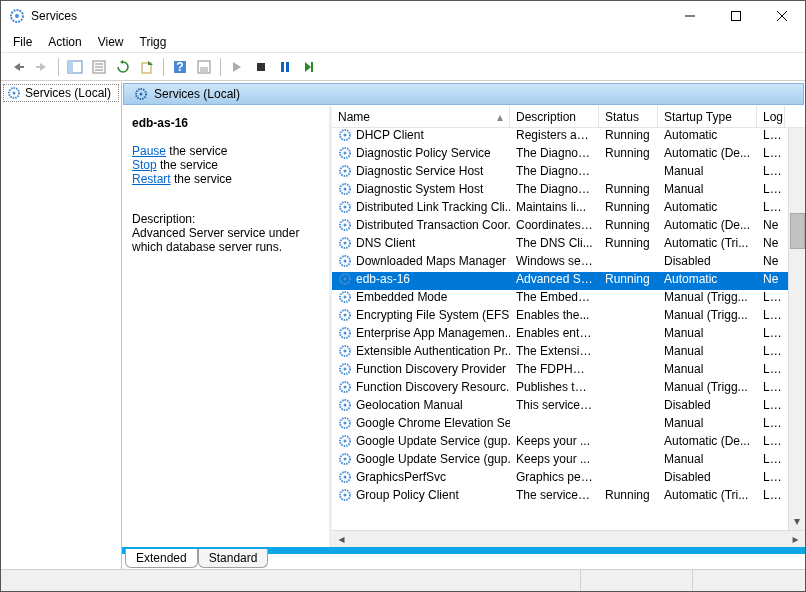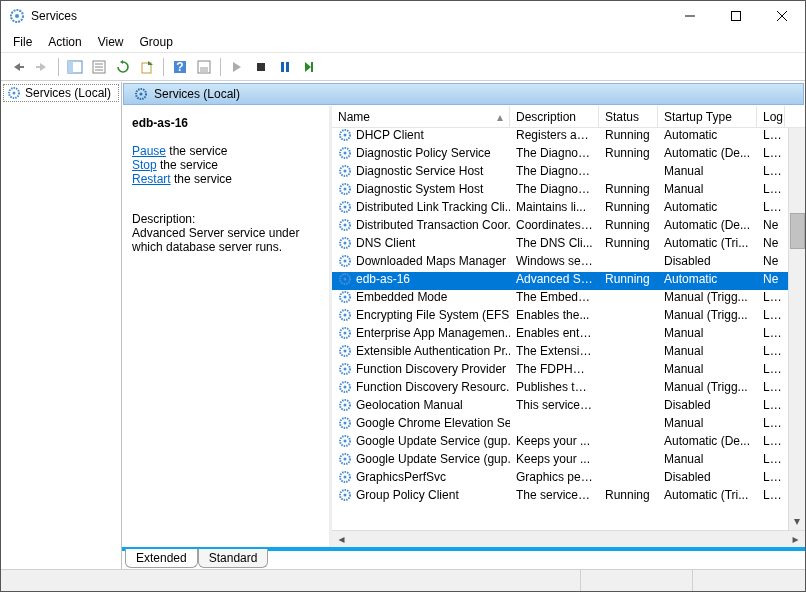--- a/index.html
+++ b/index.html
@@ -35,21 +35,21 @@
   .col-desc   { width: 89px; }
   .col-status { width: 59px; }
   .col-type   { width: 99px; }
   .col-log    { width: 28px; }
   .hscroll { height: 17px; background: #f0f0f0; border-top: 1px solid #ddd; display: flex; align-items: center; justify-content: space-between; padding: 0 2px; }
   .hscroll .arrow { width: 15px; height: 15px; display:flex;align-items:center;justify-content:center;color:#555;}
   .vscroll { width: 17px; background:#f0f0f0; border-left:1px solid #ddd; display:flex;flex-direction:column;align-items:center; }
   .vscroll .thumb{ width:15px;background:#c2c2c2;border:1px solid #a9a9a9; margin-top:85px; height:36px;}
   .list-row-wrap{ display:flex; flex:1; min-height:0;}
   .list-rows{ flex:1; overflow:hidden;}
-  .tabs { height: 22px; display: flex; align-items: flex-end; padding-left: 3px; border-top: 4px solid #0ea5e9; gap:0; }
+  .tabs { height: 22px; display: flex; align-items: flex-end; padding-left: 3px; border-top: 7px solid #0ea5e9; gap:0; }
   .tab { padding: 2px 10px; border:1px solid #a0a0a0; border-top:none; border-bottom-left-radius:6px;border-bottom-right-radius:6px; background:#fff; position:relative; top:-1px;}
   .tab.inactive{ background:#f5f5f5;}
   .statusbar { height: 22px; border-top: 1px solid #d0d0d0; background: #f0f0f0; display:flex; }
   .statusbar .seg { border-right:1px solid #d0d0d0; flex:0 0 auto;}
   svg { display:block; }
 </style>
 </head>
 <body>
 
 <div class="titlebar">
@@ -77,21 +77,21 @@
           <line x1="10" y1="0" x2="0" y2="10" stroke="#000"></line>
         </svg>
       </div>
   </div>
 </div>
 
 <div class="menubar">
   <span class="menu-item">File</span>
   <span class="menu-item">Action</span>
   <span class="menu-item">View</span>
-  <span class="menu-item">Group</span>
+  <span class="menu-item">Trigg</span>
 </div>
 
 <div class="toolbar">
   <div class="tb-btn">
       <svg width="16" height="12">
         <path d="M10 2 L4 6 L10 10 Z" fill="#777"></path>
         <rect x="10" y="5" width="4" height="2" fill="#777"></rect>
       </svg>
     </div>
   <div class="tb-btn" style="opacity:.45">

